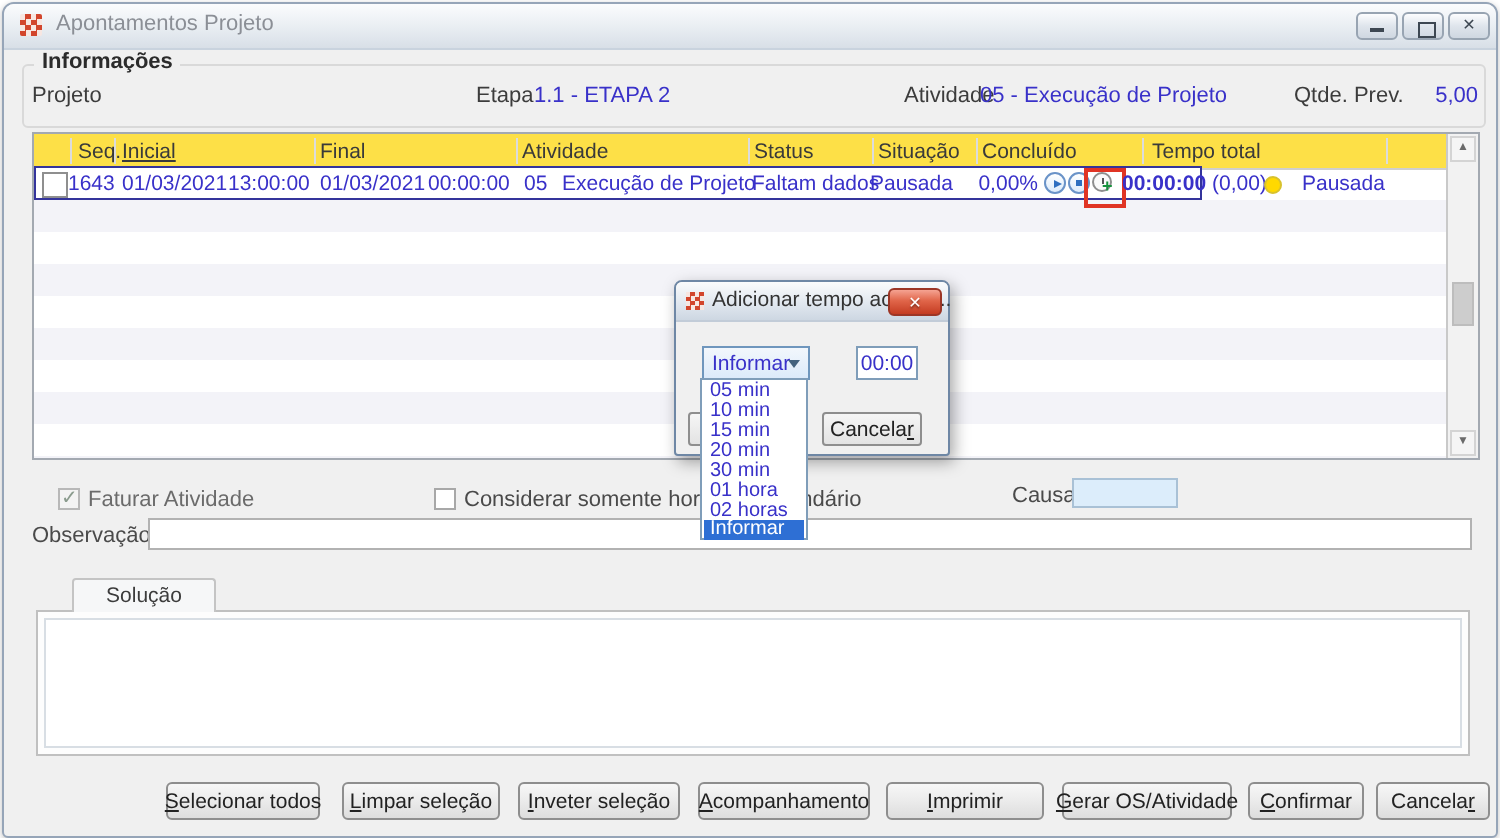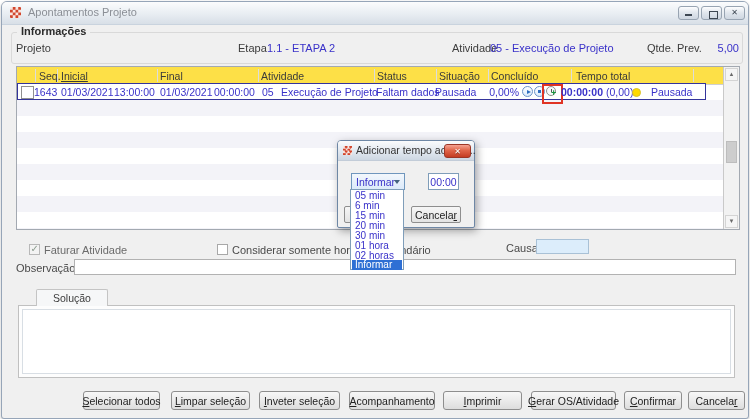--- a/index.html
+++ b/index.html
@@ -24,21 +24,21 @@
   .gb-label{position:absolute;left:15px;top:23px;background:#f0f0f0;padding:0 4px;font-size:11px;font-weight:bold;color:#2b2b2b;}
   .flabel{position:absolute;font-size:11px;color:#3c3c3c;top:40px;}
   .fvalue{position:absolute;font-size:11px;color:#3931c9;top:40px;}
   
   .grid{position:absolute;left:14px;top:64px;width:724px;height:164px;background:#fff;border:1px solid #a3a9b1;box-sizing:border-box;}
   .grid-head{position:absolute;left:0;top:0;width:707px;height:17px;background:#fde047;border-bottom:1px solid #cfcfcf;}
   .hcell{position:absolute;top:3px;font-size:10.5px;color:#3a3a3a;white-space:nowrap;}
   .hsep{position:absolute;top:2px;height:13px;width:1px;background:#dcdcdc;}
   .stripes{position:absolute;left:0;top:33px;width:707px;height:129px;
     background:repeating-linear-gradient(#f3f3f8 0 16px,#ffffff 16px 32px);}
-  .datarow{position:absolute;left:0;top:16px;width:689px;height:17px;background:#fff;border:1px solid #34349b;box-sizing:border-box;}
+  .datarow{position:absolute;left:0;top:16px;width:584px;height:17px;background:#fff;border:1px solid #34349b;box-sizing:border-box;}
   .dcell{position:absolute;top:2px;font-size:10.5px;color:#3931c9;white-space:nowrap;}
   .rowcheck{position:absolute;left:3px;top:2px;width:11px;height:11px;background:#fff;border:1px solid #8f8f8f;}
   .circle-ico{position:absolute;top:2px;width:11px;height:11px;border:1px solid #6a93c8;border-radius:50%;
     background:linear-gradient(#ffffff,#dcebfb);box-sizing:border-box;}
   .circle-ico .tri{position:absolute;left:3.5px;top:2.5px;width:0;height:0;border-left:4px solid #2f6fc0;
     border-top:2.5px solid transparent;border-bottom:2.5px solid transparent;}
   .circle-ico .sq{position:absolute;left:3px;top:3px;width:3px;height:3px;background:#2f6fc0;}
   .clock-ico{position:absolute;top:2px;width:10px;height:10px;border:1px solid #8e8e8e;border-radius:50%;
     background:#fafafa;box-sizing:border-box;}
   .clock-ico .hand{position:absolute;left:4px;top:2px;width:1px;height:3px;background:#555;}
@@ -262,21 +262,21 @@
     <div class="timefield">00:00</div>
     <div class="dlg-btn" style="left:6px;width:18px;"></div>
     <div class="dlg-btn" style="left:73px;width:50px;">
       <span>Cancela</span>
         <span class="u">r</span>
     </div>
   </div>
 
   <div class="droplist">
     <div class="opt" style="top:1px;">05 min</div>
-    <div class="opt" style="top:11px;">6 min</div>
+    <div class="opt" style="top:11px;">10 min</div>
     <div class="opt" style="top:21px;">15 min</div>
     <div class="opt" style="top:31px;">20 min</div>
     <div class="opt" style="top:41px;">30 min</div>
     <div class="opt" style="top:51px;">01 hora</div>
     <div class="opt" style="top:61px;">02 horas</div>
     <div class="opt sel" style="top:70px;">Informar</div>
   </div>
 
 </div>
 

